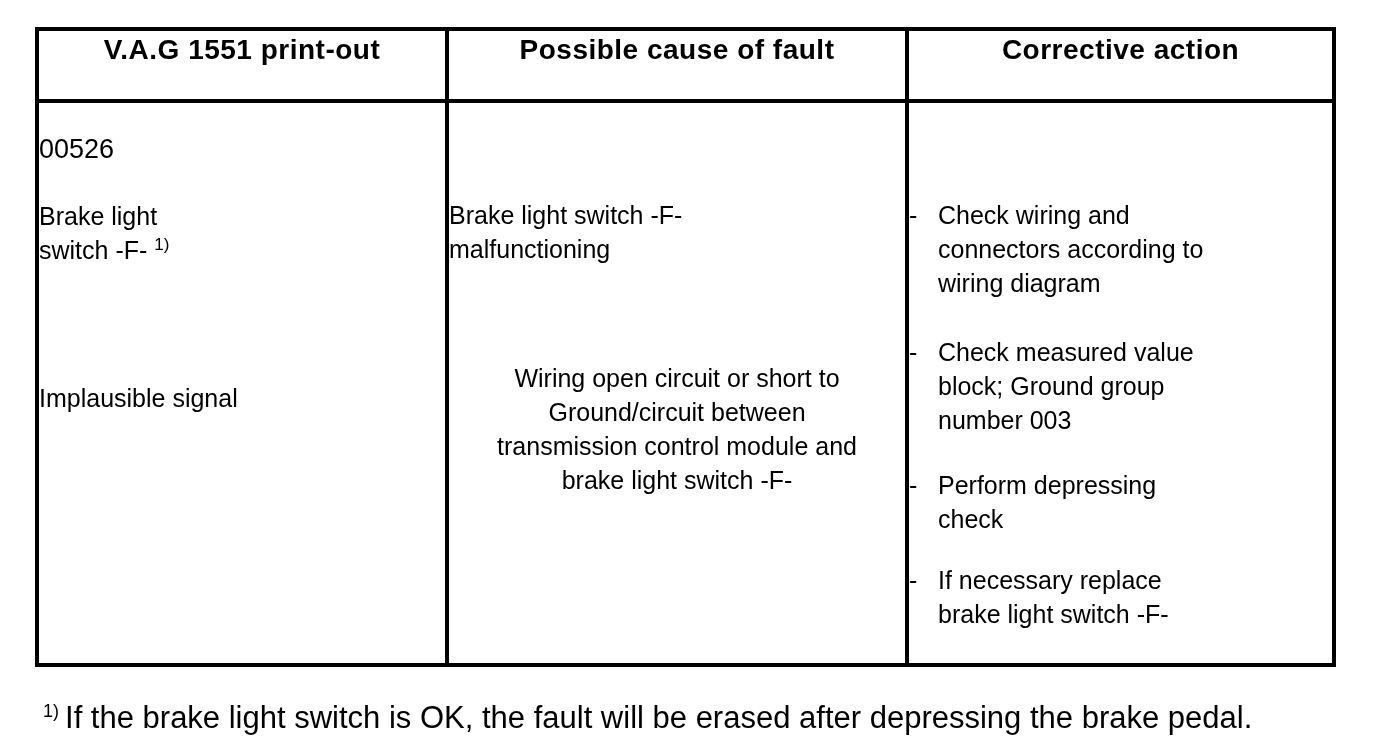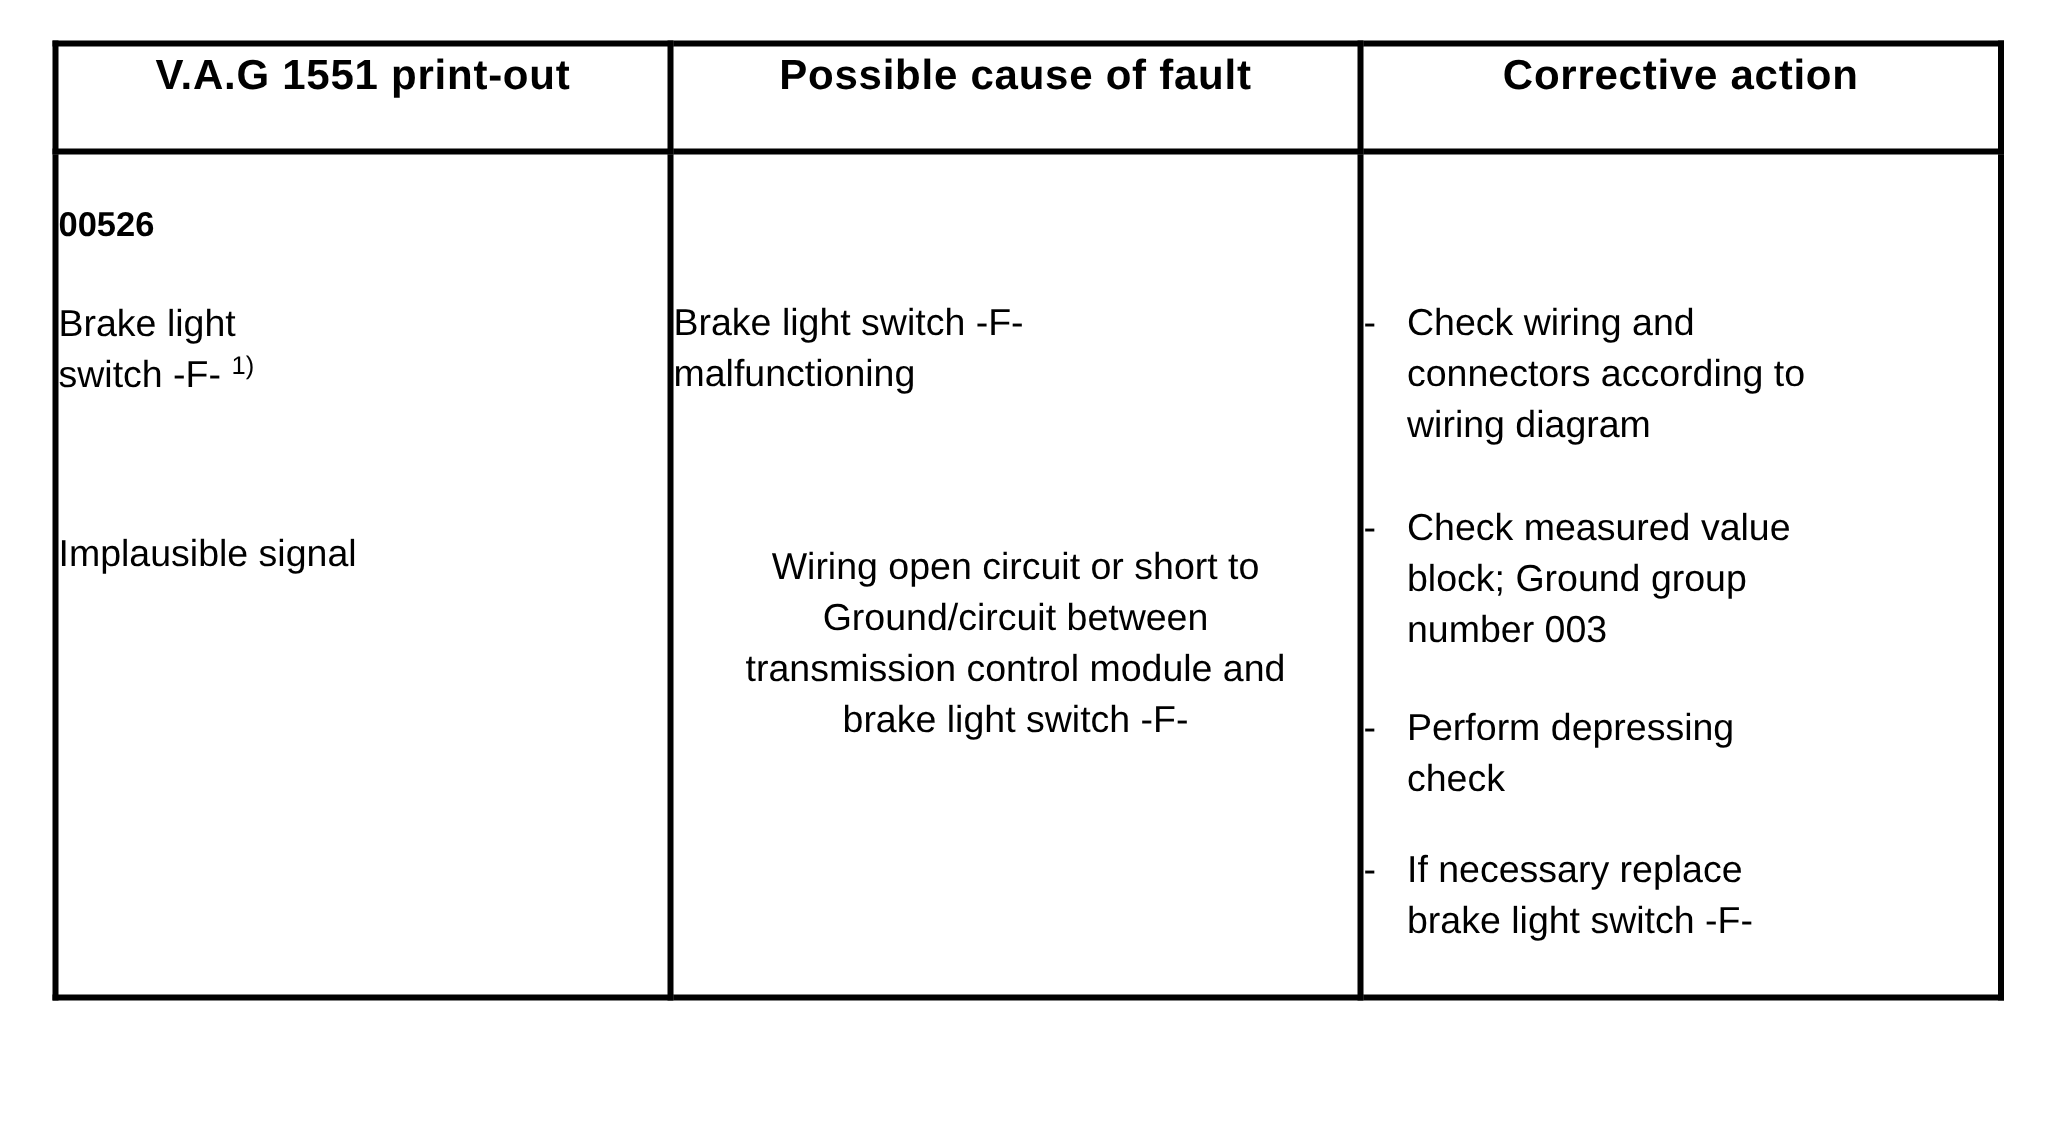--- a/index.html
+++ b/index.html
@@ -49,25 +49,25 @@
   .col-w1 { width: 410px; }
   .col-w2 { width: 460px; }
   .col-w3 { width: 427px; }
 
   .cell-printout { padding-left: 24px; }
   .cell-cause    { padding-left: 29px; padding-right: 12px; }
   .cell-action   { padding-left: 24px; padding-right: 8px; }
 
   .fault-code {
     margin-top: 29px;
-    font-size: 23px;
-    font-weight: bold;
+    font-size: 27px;
+    font-weight: normal;
   }
   .fault-source  { margin-top: 33px; }
-  .fault-symptom { margin-top: 85px; }
+  .fault-symptom { margin-top: 114px; }
 
   .cause-1 { margin-top: 95px; }
   .cause-2 { margin-top: 95px; text-align: center; }
 
   .actions { margin-top: 95px; }
   .action-item { display: flex; align-items: flex-start; }
   .action-item-1 { margin-bottom: 35px; }
   .action-item-2 { margin-bottom: 31px; }
   .action-item-3 { margin-bottom: 27px; }
   .action-item .dash {
@@ -176,14 +176,17 @@
               </span>
             </div>
 
           </div>
         </td>
 
       </tr>
     </tbody>
   </table>
 
+  <div class="footnote">
+    <sup class="fn-ref">1)</sup><span>If the brake light switch is OK, the fault will be erased after depressing the brake pedal.</span>
+  </div>
 
 </div>
 
 </body></html>

